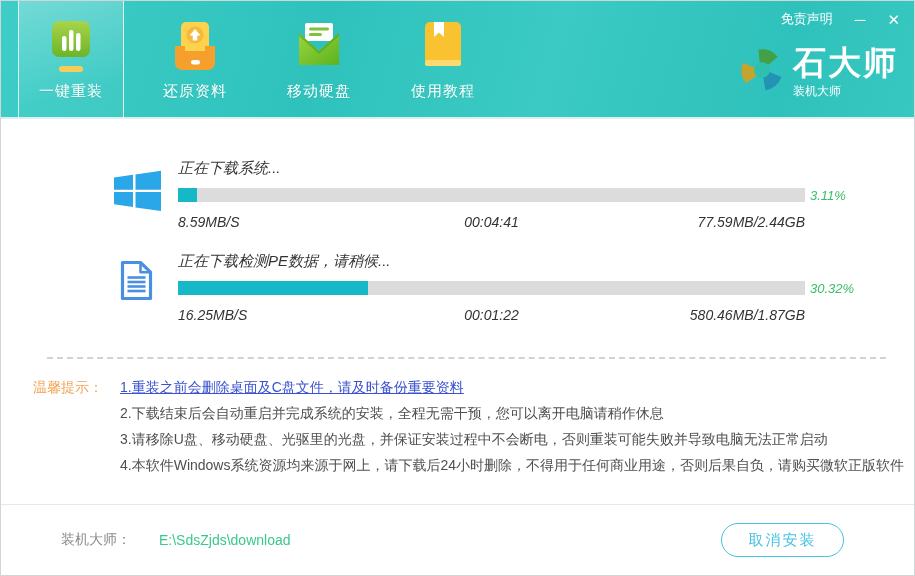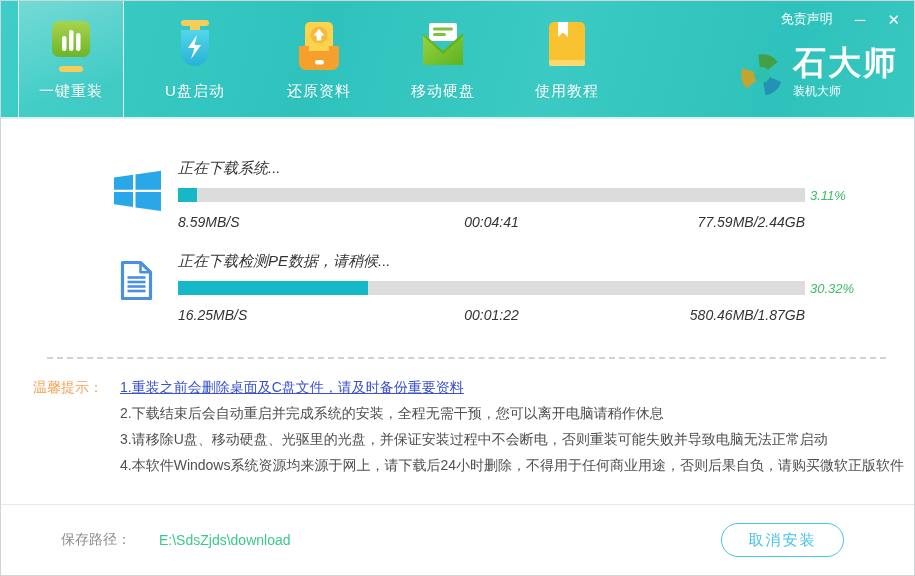--- a/index.html
+++ b/index.html
@@ -15,21 +15,21 @@
   .disclaimer { color:#fff; font-size:13px; cursor:pointer; }
   .win-btn { color:#fff; font-size:15px; font-weight:bold; cursor:pointer; line-height:1; }
 
   .tabs { position:absolute; left:17px; top:0; height:100%; display:flex; gap:18px; }
   .tab { width:106px; height:118px; display:flex; flex-direction:column; align-items:center; padding-top:15px; cursor:pointer; }
   .tab.active { background:linear-gradient(165deg,rgba(255,255,255,.28),rgba(255,255,255,.04) 75%);
     border-left:1px solid rgba(255,255,255,.8); border-right:1px solid rgba(255,255,255,.8); }
   .tab-icon { height:62px; display:flex; align-items:center; justify-content:center; }
   .tab-label { margin-top:4px; color:#fff; font-size:15px; letter-spacing:1px; text-shadow:0 1px 1px rgba(0,0,0,.08); }
 
-  .brand { position:absolute; right:16px; top:44px; display:flex; align-items:flex-end; gap:8px; }
+  .brand { position:absolute; right:16px; top:44px; display:flex; align-items:flex-start; gap:8px; }
   .brand-text { display:flex; flex-direction:column; }
   .brand-name { color:#fff; font-size:33px; font-weight:bold; letter-spacing:2px; line-height:1.1; }
   .brand-sub { color:#fff; font-size:12px; display:flex; justify-content:space-between; margin-top:2px; }
 
   
   main { padding-top:40px; }
   .dl { display:flex; padding-left:112px;font-style:italic; }
   .dl + .dl { margin-top:22px; }
   .dl-icon { width:65px; display:flex; justify-content:flex-start; padding-top:8px; }
   .dl-body { width:627px; }
@@ -84,37 +84,20 @@
             <rect x="3" y="2" width="38" height="36" rx="7" fill="url(#ggreen)"></rect>
             <rect x="13" y="17" width="4.5" height="15" rx="2.2" fill="#fff"></rect>
             <rect x="20" y="11" width="4.5" height="21" rx="2.2" fill="#fff"></rect>
             <rect x="27" y="14" width="4.5" height="18" rx="2.2" fill="#fff"></rect>
             <rect x="10" y="47" width="24" height="6" rx="3" fill="#f6cd5a"></rect>
           </svg>
         </div>
         <div class="tab-label">一键重装</div>
       </div>
 
-      <div class="tab">
-        <div class="tab-icon">
-          <svg width="44" height="58" viewBox="0 0 44 58">
-            <defs>
-                <linearGradient id="gcyan" x1="0" y1="0" x2="0" y2="1">
-              <stop offset="0" stop-color="#55d6ea"></stop>
-                  <stop offset="1" stop-color="#27b2d6"></stop>
-                </linearGradient>
-              </defs>
-            <rect x="8" y="2" width="28" height="6" rx="3" fill="#f6cd5a"></rect>
-            <rect x="17" y="7" width="10" height="6" fill="#f6cd5a"></rect>
-            <path d="M8 12 h28 v22 a14 14 0 0 1 -28 0 Z" fill="url(#gcyan)"></path>
-            <path d="M24 17 l-9 13 h6.5 l-3.5 11 10 -14 h-6.5 z" fill="#fff"></path>
-          </svg>
-        </div>
-        <div class="tab-label">U盘启动</div>
-      </div>
 
       <div class="tab">
         <div class="tab-icon">
           <svg width="46" height="56" viewBox="0 0 46 56">
             <rect x="9" y="3" width="28" height="30" rx="5" fill="#fdd24f"></rect>
             <circle cx="23" cy="16" r="8.5" fill="#f6b93a"></circle>
             <path d="M23 10 l5.5 6.5 h-3.2 v5 h-4.6 v-5 h-3.2 z" fill="#fff"></path>
             <path d="M3 27 h10 v5 h20 v-5 h10 v17 a7 7 0 0 1 -7 7 h-26 a7 7 0 0 1 -7 -7 z" fill="#f5a02d"></path>
             <rect x="19" y="41" width="9" height="4.5" rx="2.2" fill="#fff"></rect>
           </svg>
@@ -236,19 +219,19 @@
         <div class="tip">2.下载结束后会自动重启并完成系统的安装，全程无需干预，您可以离开电脑请稍作休息</div>
         <div class="tip">3.请移除U盘、移动硬盘、光驱里的光盘，并保证安装过程中不会断电，否则重装可能失败并导致电脑无法正常启动</div>
         <div class="tip">4.本软件Windows系统资源均来源于网上，请下载后24小时删除，不得用于任何商业用途，否则后果自负，请购买微软正版软件</div>
       </div>
     </div>
 
   </main>
 
   <footer>
     <div class="path">
-      <span class="path-label">保存路径：</span>
+      <span class="path-label">装机大师：</span>
       <span class="path-value">E:\SdsZjds\download</span>
     </div>
     <button class="cancel">取消安装</button>
   </footer>
 
 </div>
 
 </body></html>

